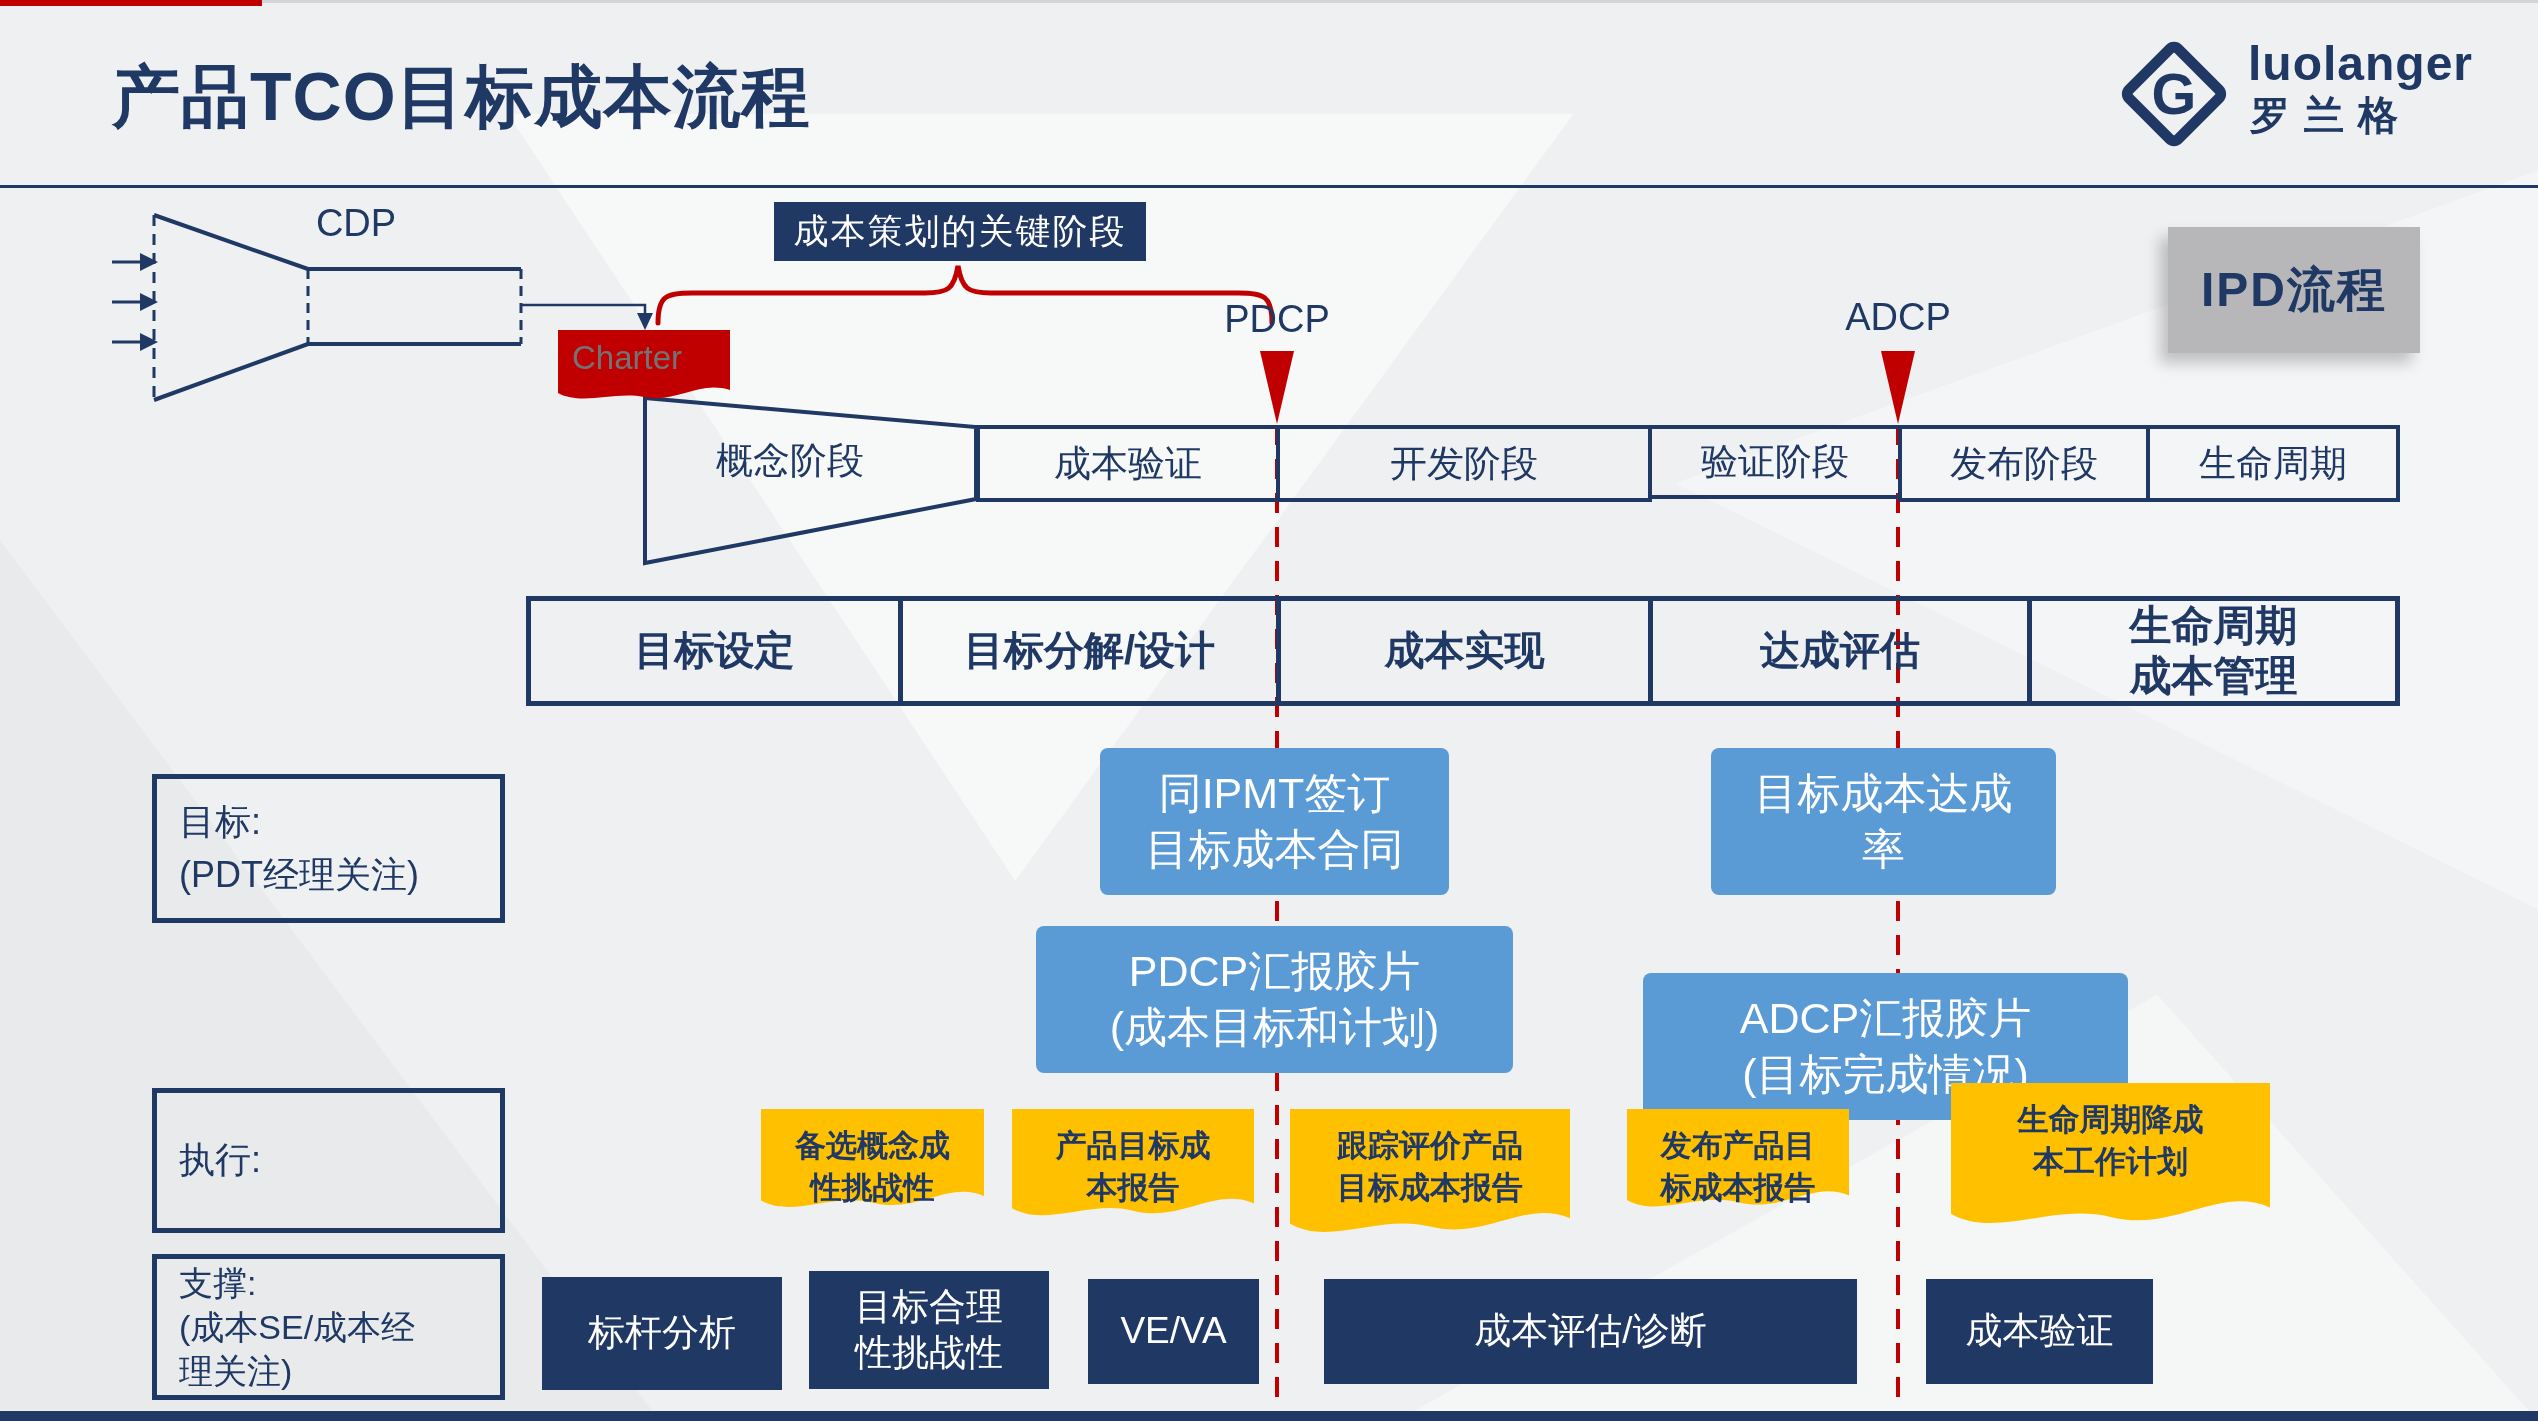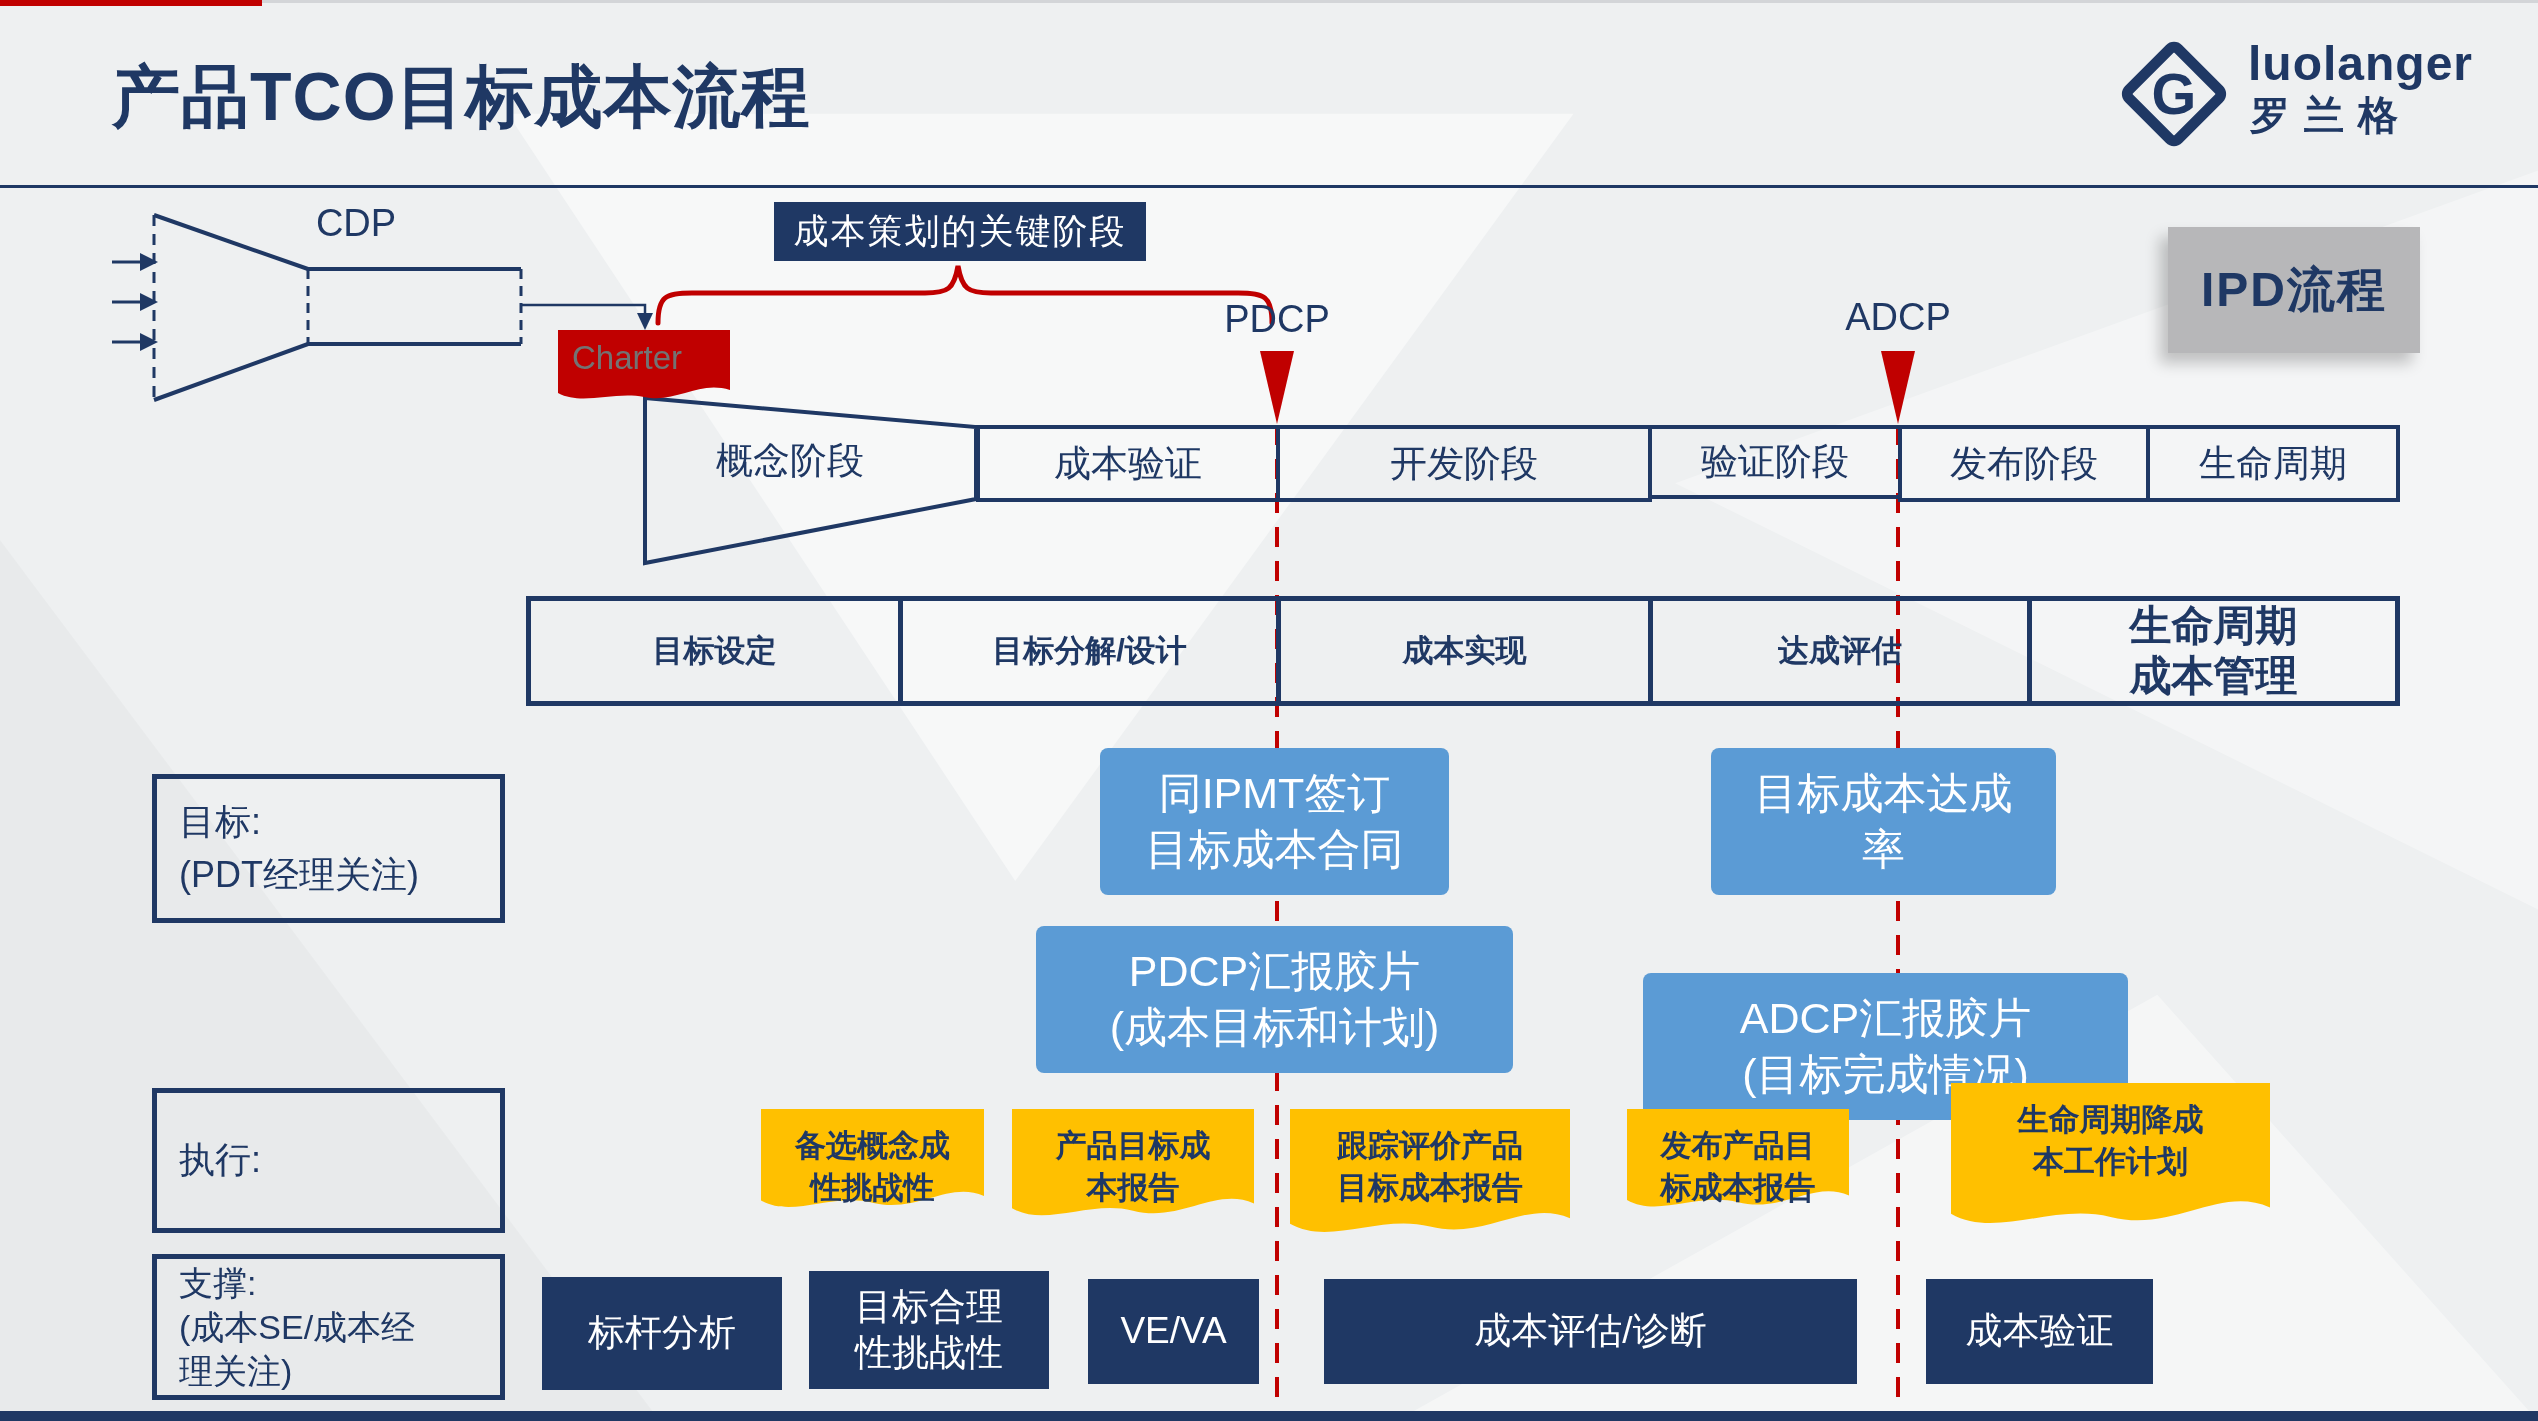--- a/index.html
+++ b/index.html
@@ -44,21 +44,21 @@
     display:flex;align-items:center;justify-content:center;z-index:3;
     box-shadow:-8px 10px 14px rgba(0,0,0,.22);}
 
   .charter{left:558px;top:330px;width:172px;height:80px;z-index:3;}
   .charter svg{position:absolute;inset:0;}
   .charter .txt{position:absolute;left:14px;top:9px;color:#737373;font-size:33px;}
 
   .bar-cell{position:absolute;box-sizing:border-box;border:4px solid var(--navy,#1f3864);
     display:flex;align-items:center;justify-content:center;font-size:37px;z-index:2;
     white-space:pre-line;text-align:center;}
-  .bar2 .bar-cell{border-width:5px;font-size:31px;font-weight:600;line-height:1.18;}
+  .bar2 .bar-cell{border-width:5px;font-size:40px;font-weight:600;line-height:1.18;}
 
   .concept-text{left:660px;top:436px;width:260px;text-align:center;font-size:37px;z-index:2;}
 
   .lane-box{border:5px solid var(--navy,#1f3864);display:flex;align-items:center;
     padding-left:22px;font-size:36px;line-height:1.45;white-space:pre-line;z-index:2;}
   .lane-goal{left:152px;top:774px;width:353px;height:149px;}
   .lane-exec{left:152px;top:1088px;width:353px;height:145px;}
   .lane-support{left:152px;top:1254px;width:353px;height:146px;font-size:34px;line-height:1.3;}
 
   .blue-box{background:var(--blue,#5b9bd5);color:#fff;border-radius:8px;

